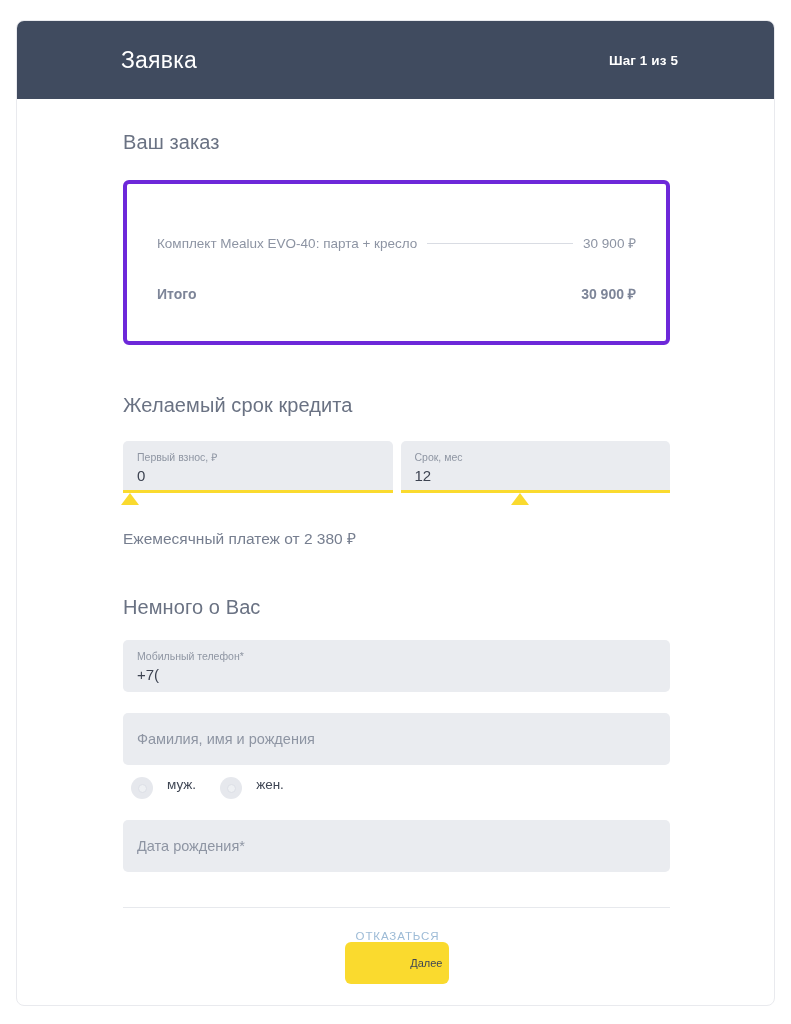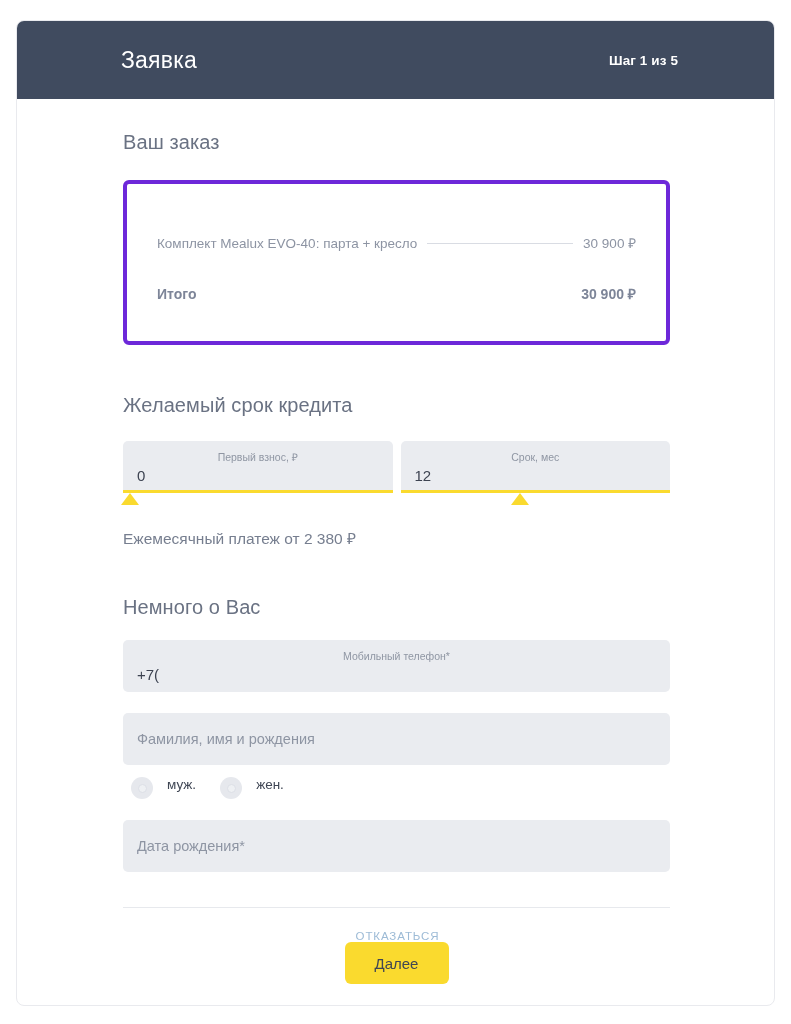--- a/index.html
+++ b/index.html
@@ -113,21 +113,20 @@
   }
   .field-underline {
     height: 3px;
     background: #fada2e;
   }
   .field-label {
     display: block;
     font-size: 10.5px;
     color: #8f96a3;
     line-height: 14px;
-    text-align: center;
   }
   .field-value {
     display: block;
     font-size: 15px;
     color: #3d4351;
     line-height: 22px;
     margin-top: 1px;
   }
   .slider-thumb {
     position: absolute;
@@ -216,23 +215,24 @@
     cursor: pointer;
     padding-left: 2px;
   }
   .next-button {
     background: #fada2e;
     border: none;
     border-radius: 6px;
     width: 104px;
     height: 54px;
     font-family: "Liberation Sans", sans-serif;
-    font-size: 15px;
+    font-size: 11px;
     color: #3f4654;
     cursor: pointer;
+    text-align: right;
   }
 </style>
 </head>
 <body>
 
 <div class="app-card">
 
   <div class="app-header">
     <div class="app-title">Заявка</div>
     <div class="app-step">Шаг 1 из 5</div>

